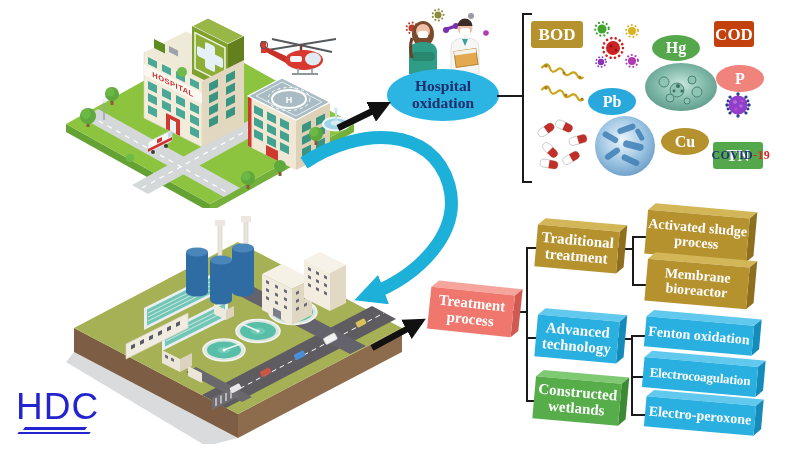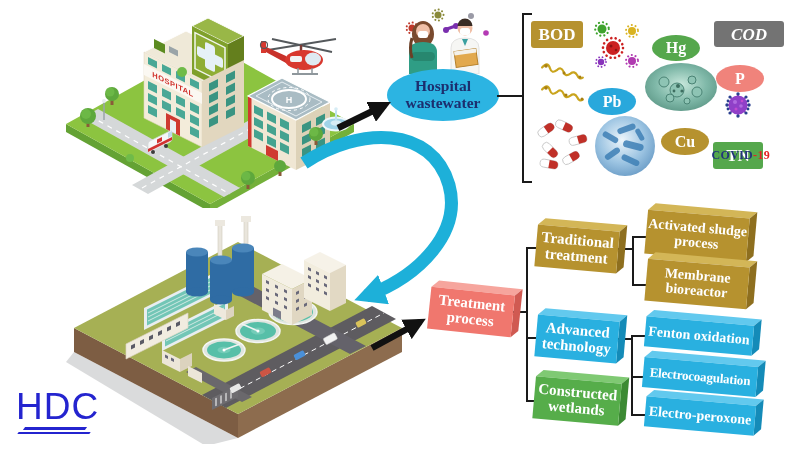--- a/index.html
+++ b/index.html
@@ -422,34 +422,34 @@
         <path d="M0,0 L10,5 L0,10 z" fill="#1db0d9"></path>
       </marker>
     </defs>
     <line x1="338" y1="128" x2="385" y2="105" stroke="#111111" stroke-width="6.5" marker-end="url(#ahB)"></line>
     <line x1="372" y1="348" x2="420" y2="322" stroke="#111111" stroke-width="6.5" marker-end="url(#ahB)"></line>
     <path d="M304,163 C360,126 432,126 449,185 C462,232 420,276 366,296" fill="none" stroke="#1db0d9" stroke-width="13" marker-end="url(#ahC)"></path>
   </svg>
 
   <div id="src-ellipse">
     <span>Hospital</span>
-    <span>wastewater</span>
+    <span>oxidation</span>
   </div>
   <div class="ln" style="left:497px;top:95px;width:26px;height:2px;"></div>
   <div class="ln" style="left:522px;top:13px;width:2px;height:170px;"></div>
   <div class="ln" style="left:522px;top:13px;width:10px;height:2px;"></div>
   <div class="ln" style="left:522px;top:181px;width:10px;height:2px;"></div>
 
   <div class="badge rrect" style="left:531px;top:21px;width:52px;height:27px;background:#b6922f;font-size:17px;">
       <span>BOD</span>
     </div>
   <div class="badge ell" style="left:652px;top:26px;width:48px;height:26px;background:#55a74c;font-size:16px;">
       <span>Hg</span>
     </div>
-  <div class="badge rrect" style="left:714px;top:21px;width:70px;height:26px;background:#737373;font-size:17px;font-style:italic;">
+  <div class="badge rrect" style="left:714px;top:21px;width:40px;height:26px;background:#c2410c;font-size:17px;">
       <span>COD</span>
     </div>
   <div class="badge ell" style="left:716px;top:56px;width:48px;height:27px;background:#f0837b;font-size:16px;">
       <span>P</span>
     </div>
   <div class="badge ell" style="left:588px;top:79px;width:48px;height:27px;background:#29a8dc;font-size:16px;text-align:center;">
       <span>Pb</span>
     </div>
   <div class="badge ell" style="left:661px;top:119px;width:48px;height:27px;background:#b6922f;font-size:16px;">
       <span>Cu</span>

